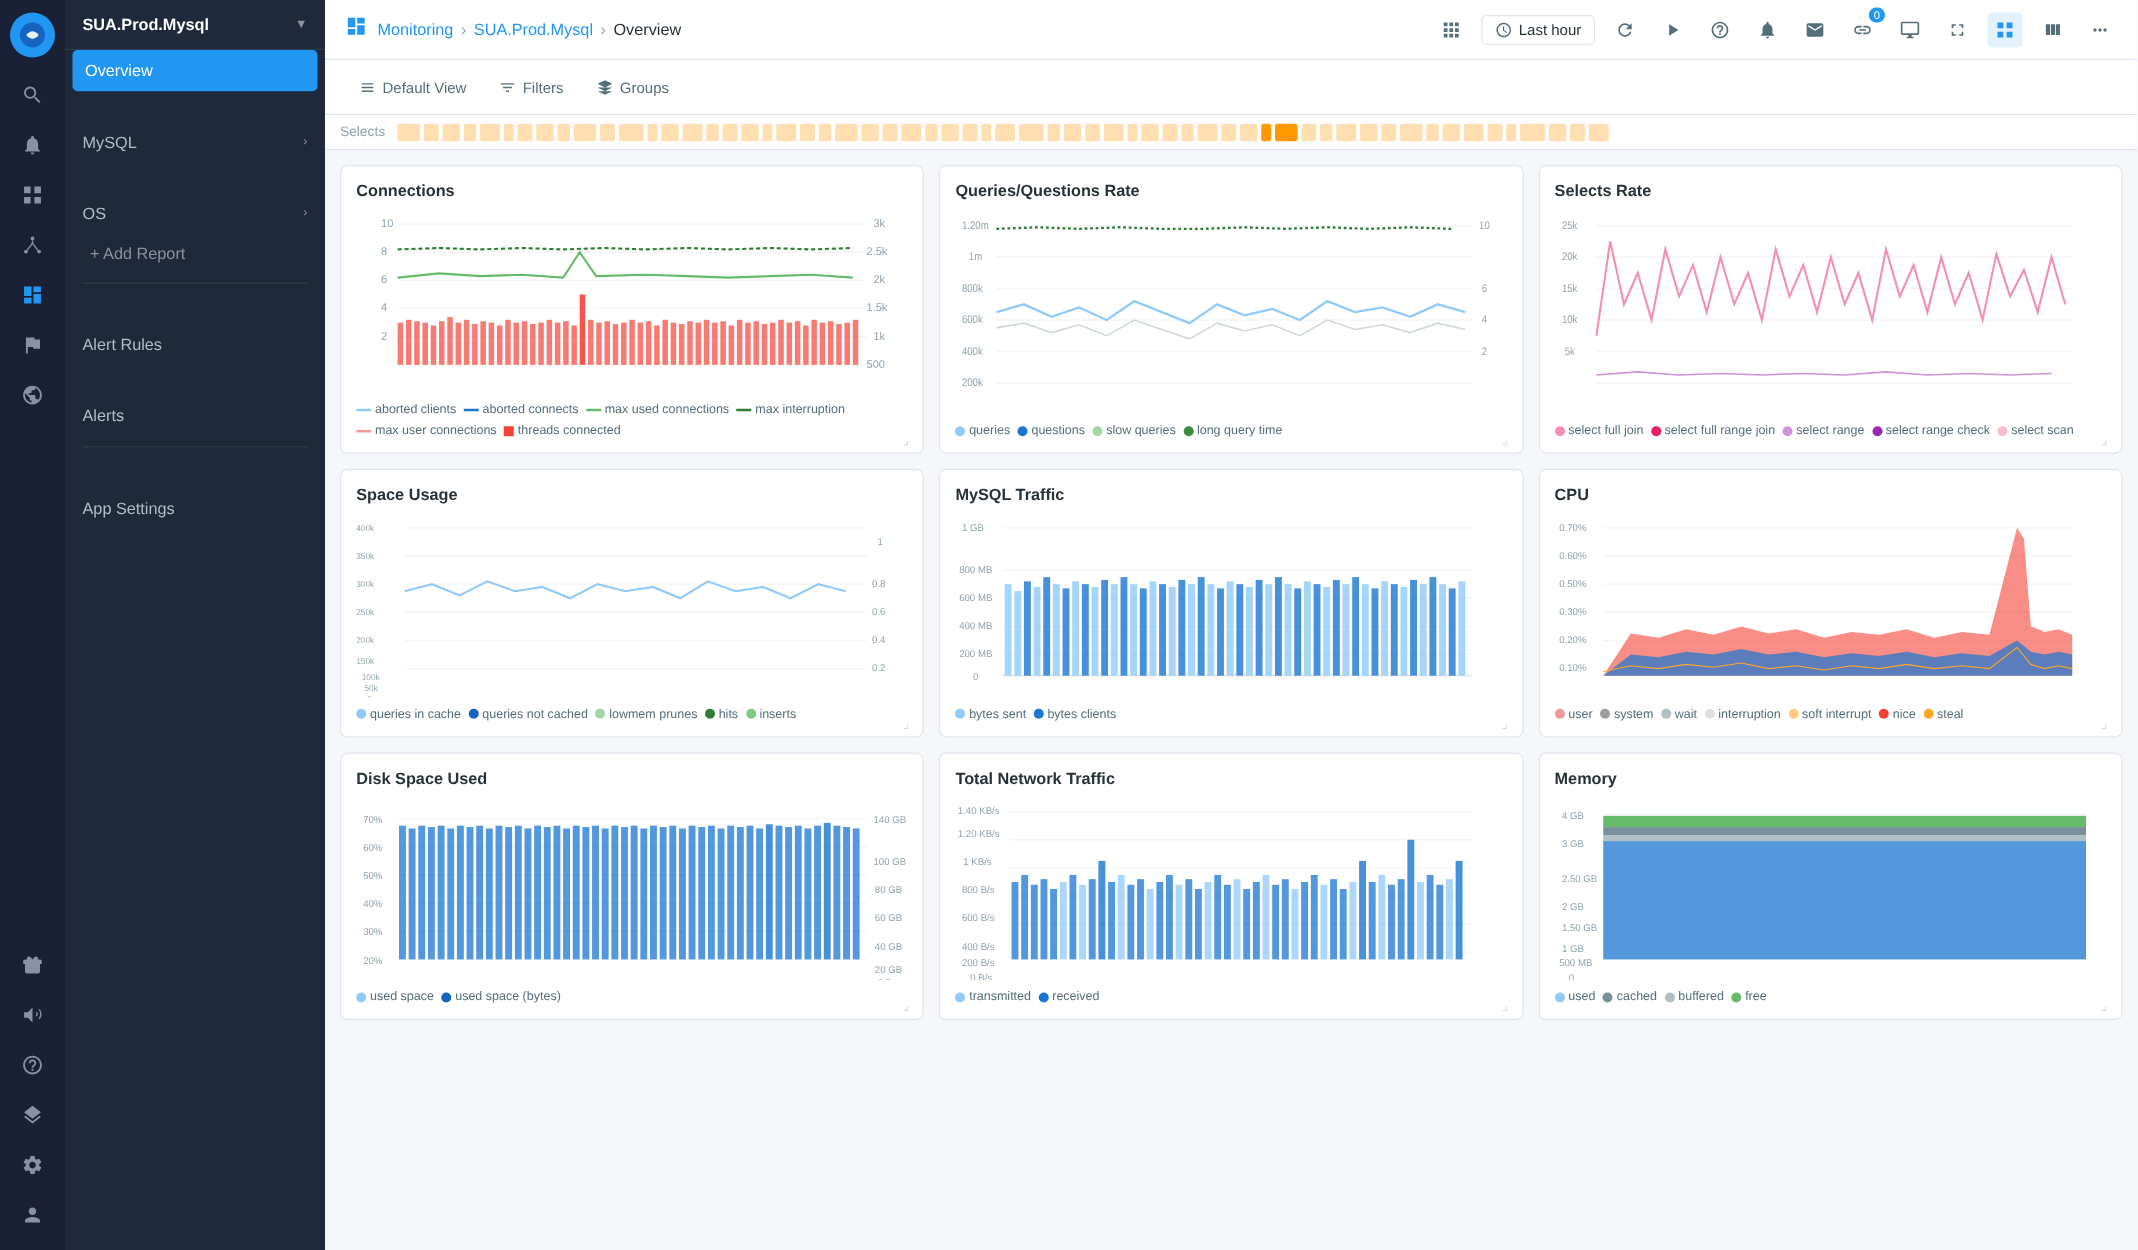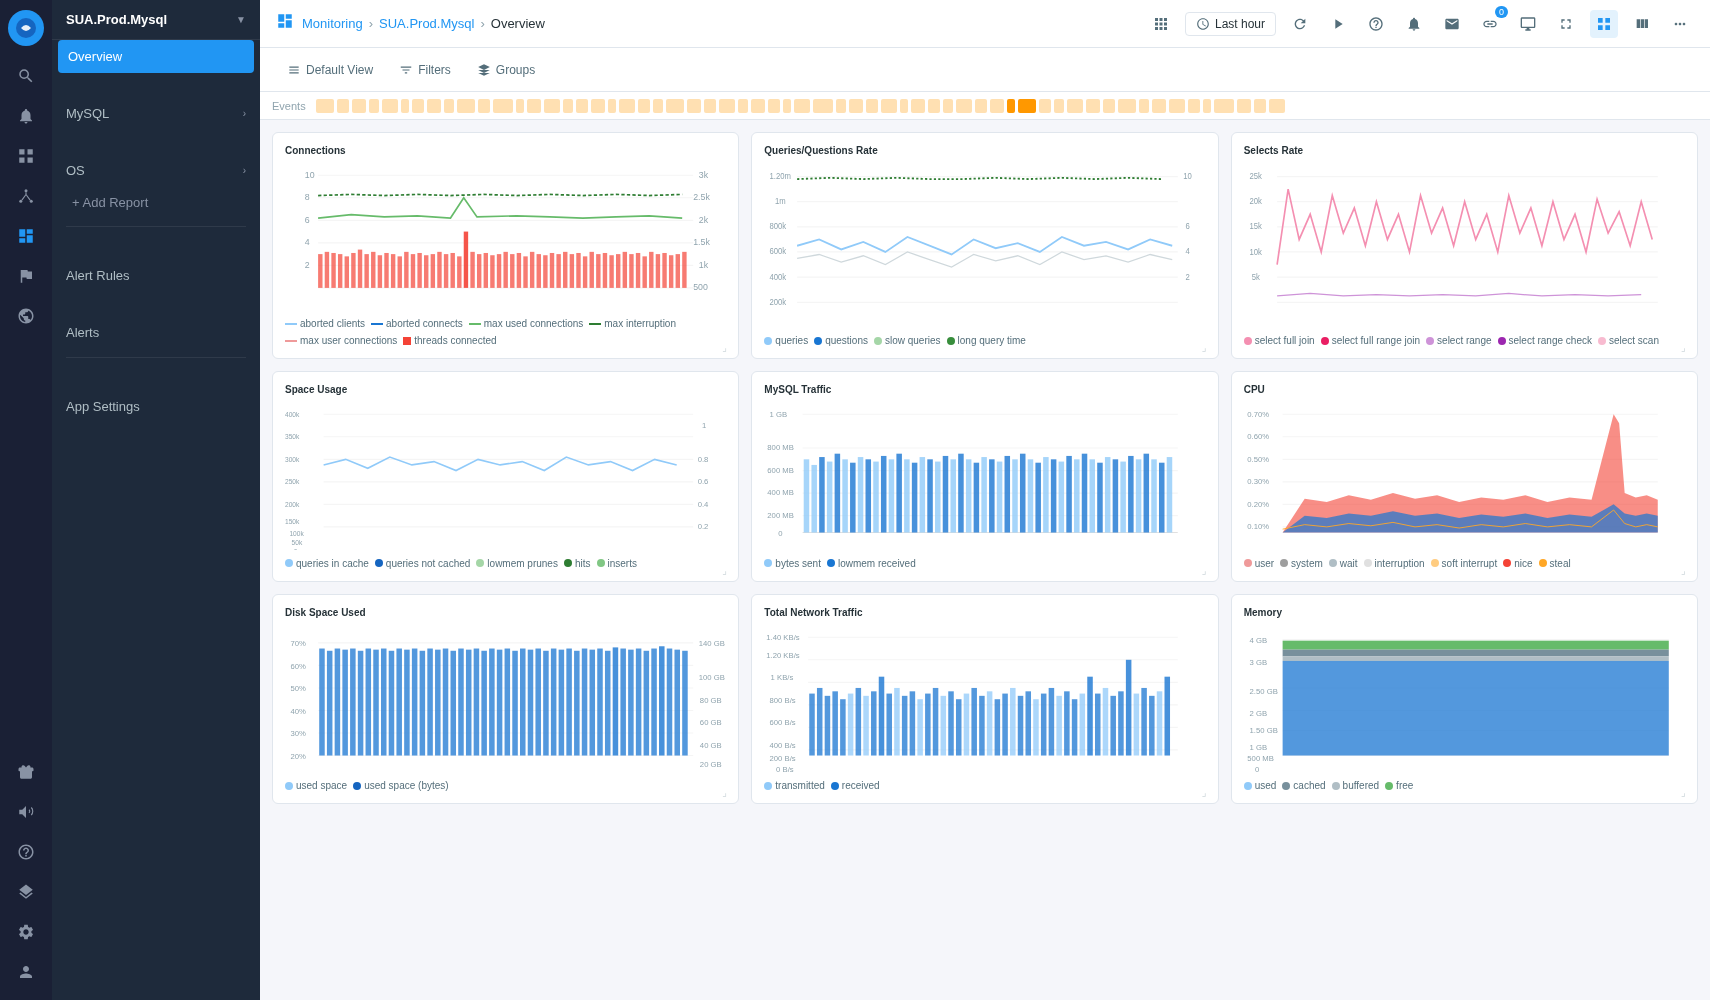--- a/index.html
+++ b/index.html
@@ -194,21 +194,21 @@
       background: #fff;
       border-radius: 6px;
       border: 1px solid #e0e6ed;
       padding: 12px;
       display: flex;
       flex-direction: column;
       min-height: 200px;
       position: relative;
     }
     .chart-title {
-      font-size: 10px;
+      font-size: 13px;
       font-weight: 600;
       color: #263238;
       margin-bottom: 8px;
     }
     .chart-area {
       flex: 1;
       position: relative;
       min-height: 130px;
     }
     .chart-legend {
@@ -478,21 +478,21 @@
     </div>
     <div class="toolbar-btn">
       <svg width="14" height="14" viewBox="0 0 24 24" fill="#546e7a">
           <path d="M12 2L2 7l10 5 10-5-10-5zM2 17l10 5 10-5M2 12l10 5 10-5"></path>
         </svg>
       <span>Groups</span>
     </div>
   </div>
 
   <div class="events-bar">
-    <span class="events-label">Events</span>
+    <span class="events-label">Selects</span>
 
     <div id="events-blocks" style="display:flex; gap:3px; flex:1; align-items:center;">
         <div class="event-block" style="width: 18px;"></div>
         <div class="event-block" style="width: 12px;"></div>
         <div class="event-block" style="width: 14px;"></div>
         <div class="event-block" style="width: 10px;"></div>
         <div class="event-block" style="width: 16px;"></div>
         <div class="event-block" style="width: 8px;"></div>
         <div class="event-block" style="width: 12px;"></div>
         <div class="event-block" style="width: 14px;"></div>
@@ -884,21 +884,21 @@
           <rect x="365" y="48" width="5" height="67" fill="#90caf9" opacity="0.8"></rect>
         </svg>
       </div>
       <div class="chart-legend">
         <div class="legend-item">
           <div class="legend-dot" style="background:#90caf9;"></div>
           <span>bytes sent</span>
         </div>
         <div class="legend-item">
           <div class="legend-dot" style="background:#1976d2;"></div>
-          <span>lowmem received</span>
+          <span>bytes clients</span>
         </div>
       </div>
       <span class="chart-resize-handle">⌟</span>
     </div>
 
     <div class="chart-card">
       <div class="chart-title">CPU</div>
       <div class="chart-area">
         <svg class="chart" viewBox="0 0 400 130" preserveAspectRatio="none">
           <text x="3" y="12" font-size="7" fill="#90a4ae">0.70%</text>

